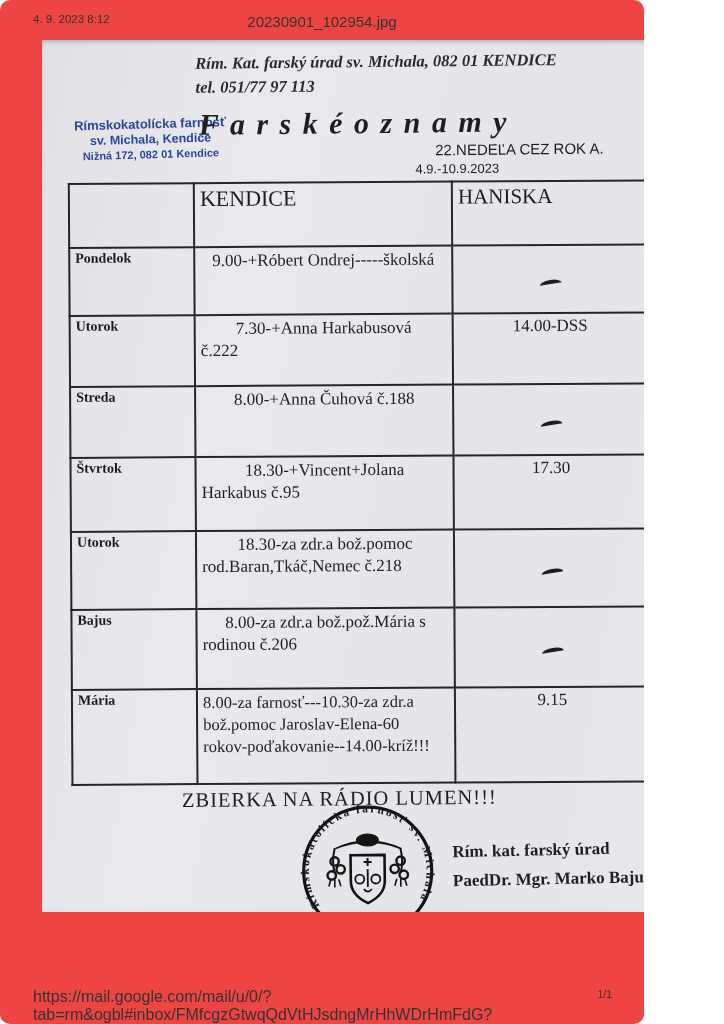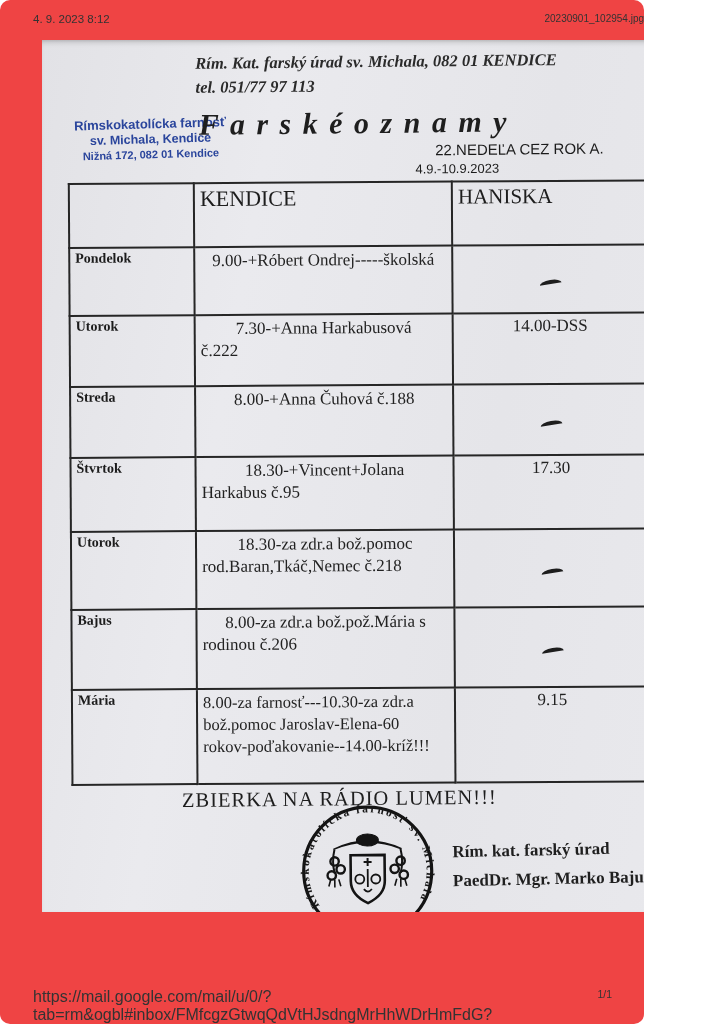--- a/index.html
+++ b/index.html
@@ -1,21 +1,21 @@
 <!DOCTYPE html>
 <html><head>
 <meta charset="utf-8">
 <style>
   html,body{margin:0;padding:0;background:#ffffff;}
   .page{position:relative;width:644px;height:1024px;background:#ef4444;overflow:hidden;
         font-family:"Liberation Sans",sans-serif;color:#222;border-radius:10px;}
 
   
   .print-header-date{position:absolute;left:33px;top:13px;font-size:11.5px;color:#333;}
-  .print-header-file{position:absolute;left:0;right:0;top:13px;text-align:right;font-size:10px;color:#333;}
+  .print-header-file{position:absolute;left:0;right:0;top:13px;text-align:center;font-size:15px;color:#333;}
   .print-footer-url{position:absolute;left:33px;top:988px;font-size:16px;color:#333;}
   .print-footer-page{position:absolute;right:32px;top:988px;font-size:10.5px;color:#333;}
 
   
   .scan{position:absolute;left:42px;top:40px;width:655px;height:872px;overflow:hidden;
         background:linear-gradient(100deg,#e2e2e6 0%,#eaeaee 30%,#e5e5e9 65%,#e9e9ed 100%);
         box-shadow:inset 0 5px 7px -5px rgba(0,0,0,.35), inset -3px 0 6px -4px rgba(0,0,0,.2);}
   .scan-content{position:absolute;inset:0;transform:rotate(-0.6deg);transform-origin:50% 0;
         font-family:"Liberation Serif",serif;color:#262626;}
 

